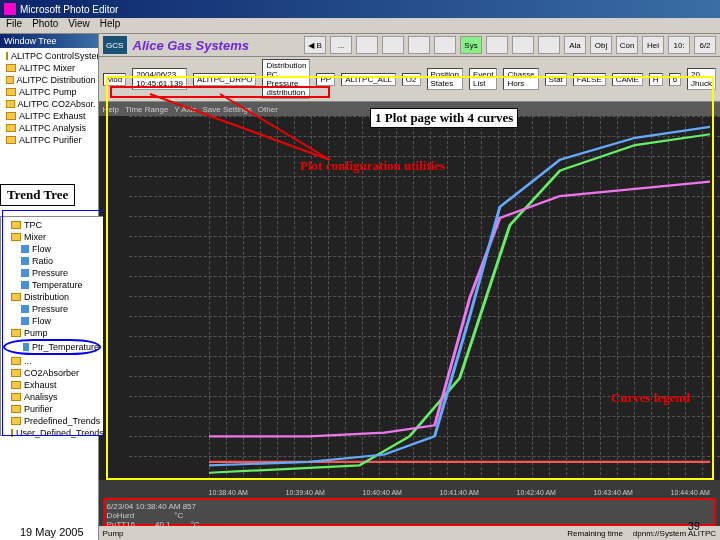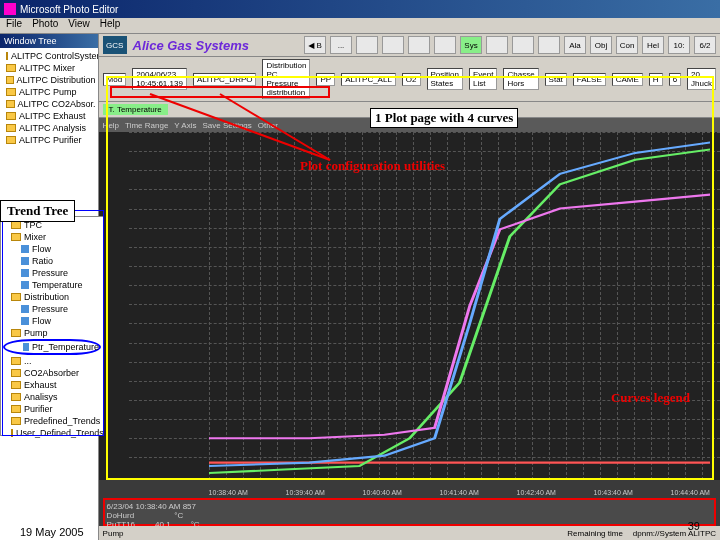--- a/index.html
+++ b/index.html
@@ -35,21 +35,21 @@
 .ytick{position:absolute;right:2px}
 .curve{position:absolute;top:14px;left:110px;right:10px;bottom:60px;pointer-events:none}
 .curve svg{width:100%;height:100%}
 .xaxis{position:absolute;bottom:44px;left:110px;right:10px;font-size:7px;color:#ccc;display:flex;justify-content:space-between}
 .legend{position:absolute;bottom:14px;left:4px;right:4px;height:28px;background:#4a4a4a;border:2px solid #e00;font-size:8px;color:#ccc;padding:2px}
 .legend-row{display:flex;gap:20px}
 .status-row{position:absolute;bottom:0;left:0;right:0;height:14px;background:#d4d0c8;font-size:8px;display:flex;gap:10px;padding:0 4px;align-items:center}
 .annotation{position:absolute;font-size:13px;font-weight:bold;pointer-events:none;font-family:"Times New Roman",serif}
 .ann1{top:108px;left:370px;background:#fff;padding:1px 4px;color:#000;border:1px solid #000}
 .ann2{top:158px;left:300px;color:#e00}
-.ann3{top:200px;left:0;color:#000;background:#fff;padding:2px 6px;border:1px solid #000}
+.ann3{top:184px;left:0;color:#000;background:#fff;padding:2px 6px;border:1px solid #000}
 .ann4{top:390px;right:30px;color:#e00}
 .tree2{position:absolute;top:216px;left:0;width:104px;background:#fff;border:1px solid #888;font-size:9px;padding:2px;height:220px}
 .tree2 .tree-item{padding-left:8px}
 .tree2 .tree-item.d2{padding-left:18px}
 .circled{border:2px solid #00f;border-radius:50%/80%}
 .footer{position:absolute;bottom:2px;left:20px;font-size:11px;color:#000}
 .footer-r{position:absolute;bottom:8px;right:20px;font-size:11px;color:#000}
 .hl-yellow{position:absolute;border:2px solid #ff0;pointer-events:none}
 .hl-red{position:absolute;border:2px solid #e00;pointer-events:none}
 .hl-blue{position:absolute;border:1px solid #00f;pointer-events:none}
@@ -142,23 +142,20 @@
         <span class="info-cell">Position States</span>
         <span class="info-cell">Event List</span>
         <span class="info-cell">Chasse Hors</span>
         <span class="info-cell">Stat</span>
         <span class="info-cell">FALSE</span>
         <span class="info-cell">CAME</span>
         <span class="info-cell">H</span>
         <span class="info-cell">6</span>
         <span class="info-cell">20 Jhuck</span>
       </div>
-    <div class="info-row">
-      <span style="background:#8e8;padding:1px 6px">T. Temperature</span>
-    </div>
 
     <div class="plot-area">
       <div class="plot-toolbar" id="plot-tb">
           <span>Help</span>
           <span>Time Range</span>
           <span>Y Axis</span>
           <span>Save Settings</span>
           <span>Other</span>
         </div>
 

